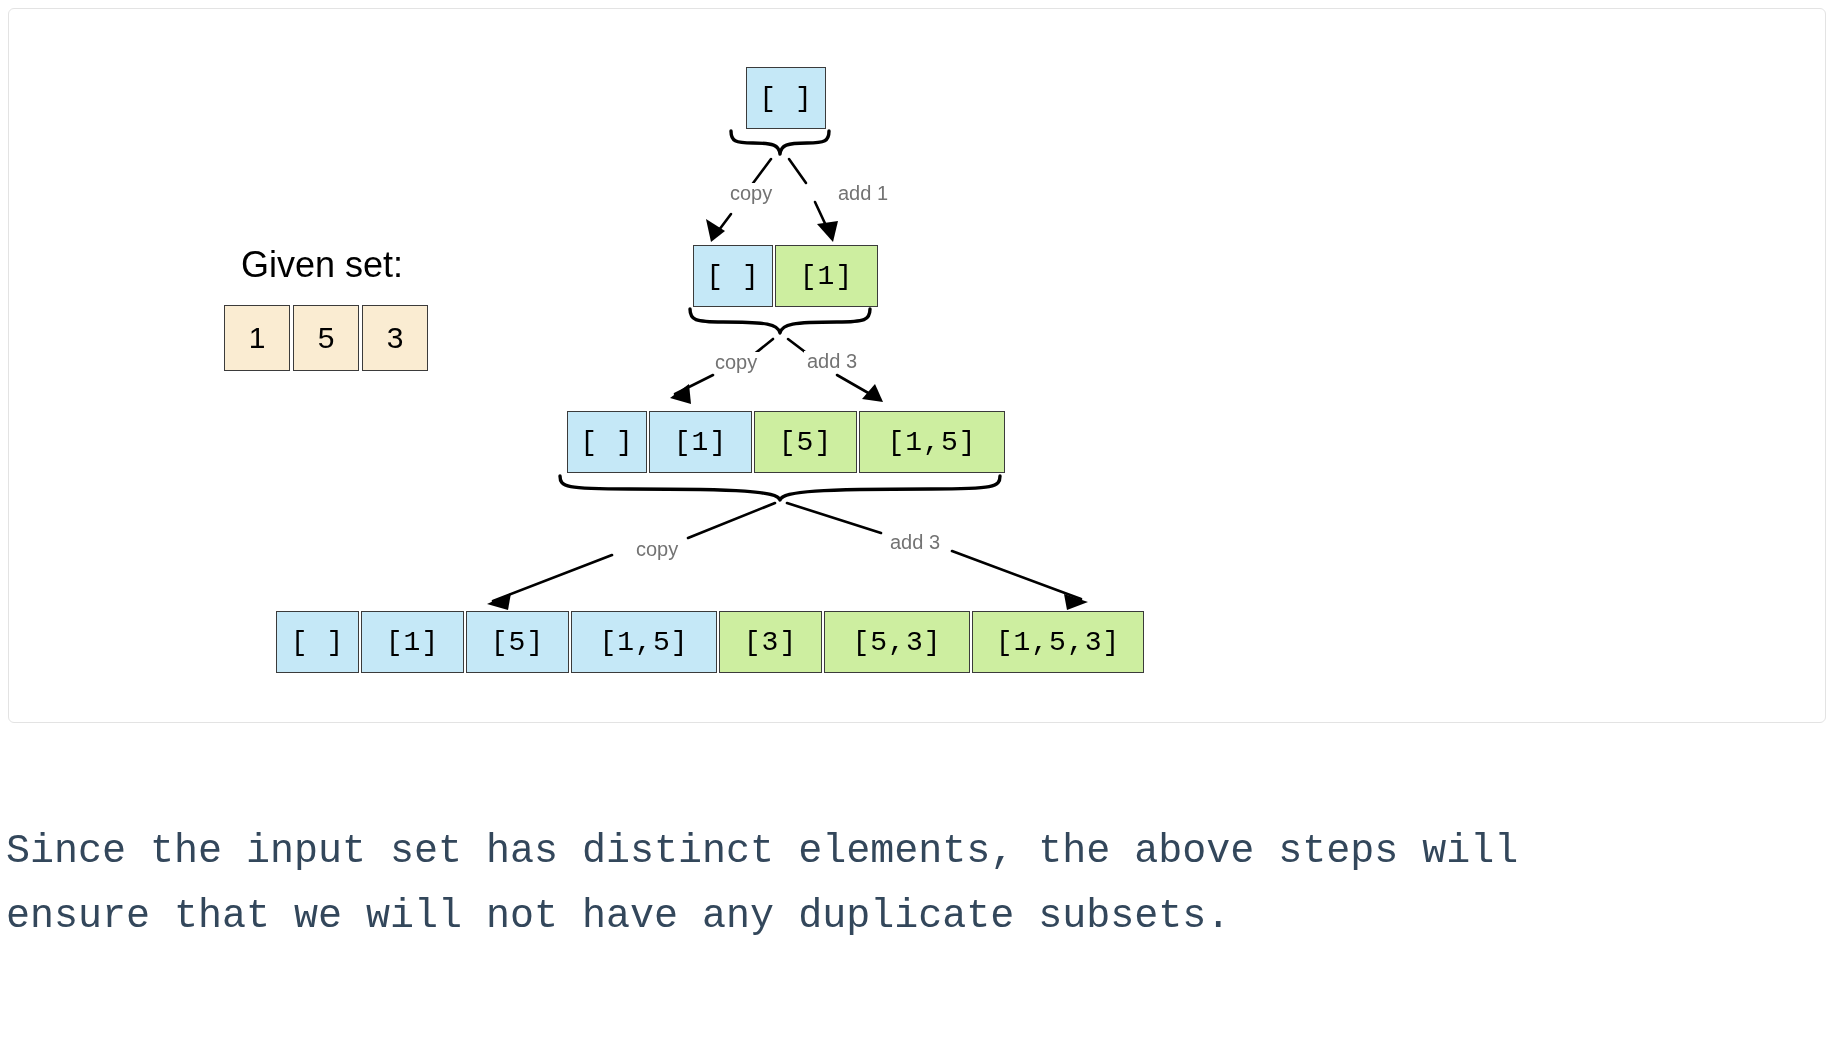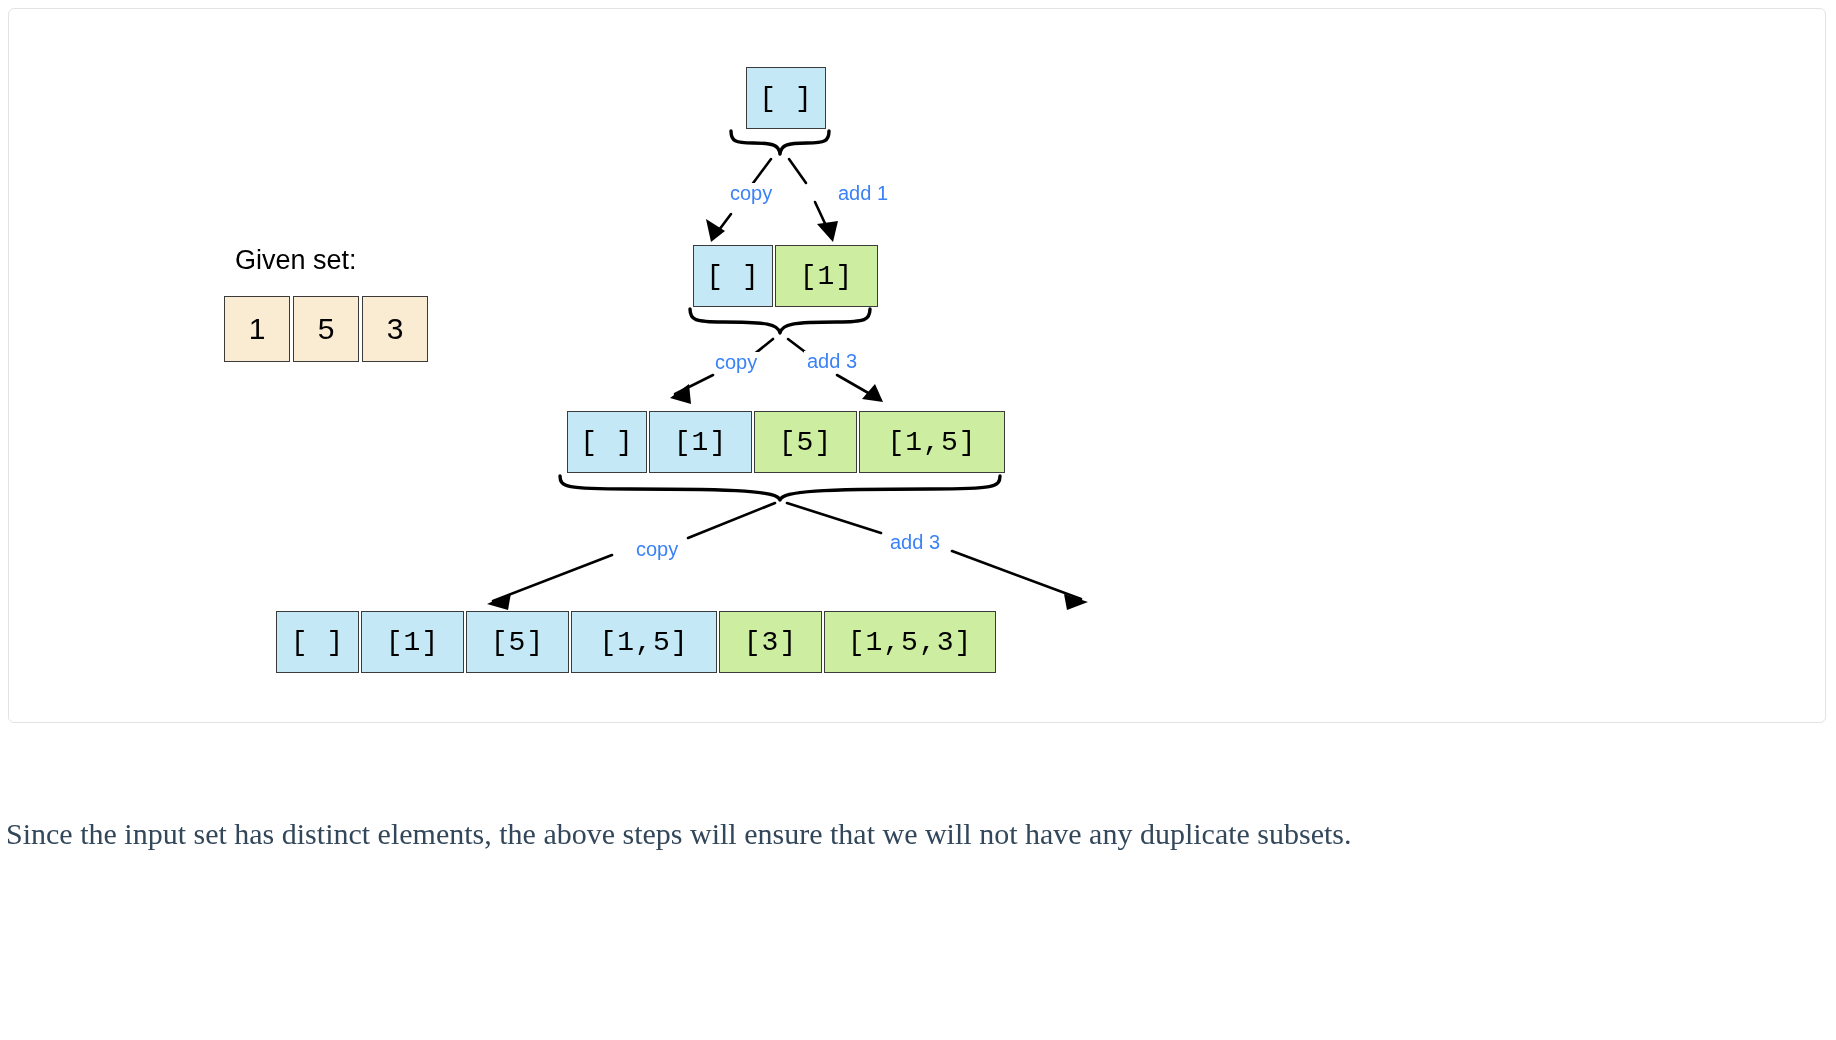--- a/index.html
+++ b/index.html
@@ -52,25 +52,25 @@
     pointer-events: none;
   }
 
   
   .given-set {
     position: absolute;
     left: 215px;
     top: 238px;
   }
   .given-set-label {
-    font-size: 27px;
+    font-size: 36px;
     color: #000000;
     line-height: 1;
     white-space: nowrap;
-    margin-left: 11px;
+    margin-left: 17px;
   }
   .given-set-row {
     display: flex;
     margin-top: 22px;
   }
   .set-cell {
     width: 66px;
     height: 66px;
     background: #faecd2;
     border: 1.6px solid #3b3b3b;
@@ -114,35 +114,35 @@
   #level-1 .cell { height: 62px; }
   #level-2 { left: 684px; top: 236px; }
   #level-3 { left: 558px; top: 402px; }
   #level-4 { left: 267px; top: 602px; }
 
   
   .edge-label {
     position: absolute;
     font-family: "Liberation Sans", sans-serif;
     font-size: 20px;
-    color: #3b82f6;
+    color: #737373;
     white-space: nowrap;
     background: #ffffff;
     padding: 0 3px;
     line-height: 1.05;
   }
 
   
   .caption {
     position: absolute;
     left: 6px;
     top: 780px;
     width: 1570px;
-    font-family: Liberation Serif, serif;
-    font-size: 30px;
+    font-family: Liberation Mono, monospace;
+    font-size: 40px;
     line-height: 1.62;
     color: #33475b;
   }
 </style>
 </head>
 <body>
 
 <div class="page">
 
   <div class="figure-card">
@@ -219,20 +219,21 @@
           <div class="cell blue" style="width: 103px;">[1]</div>
           <div class="cell green" style="width: 103px;">[5]</div>
           <div class="cell green" style="width: 146px;">[1,5]</div>
         </div>
       <div class="level" id="level-4">
           <div class="cell blue" style="width: 83px;">[ ]</div>
           <div class="cell blue" style="width: 103px;">[1]</div>
           <div class="cell blue" style="width: 103px;">[5]</div>
           <div class="cell blue" style="width: 146px;">[1,5]</div>
           <div class="cell green" style="width: 103px;">[3]</div>
+          <div class="cell green" style="width: 146px;">[5,3]</div>
           <div class="cell green" style="width: 172px;">[1,5,3]</div>
         </div>
 
       <div id="edge-labels">
           <div class="edge-label" style="left: 718px; top: 174px;">copy</div>
           <div class="edge-label" style="left: 781px; top: 174px; margin-left: 45px;">add 1</div>
           <div class="edge-label" style="left: 703px; top: 343px;">copy</div>
           <div class="edge-label" style="left: 795px; top: 342px;">add 3</div>
           <div class="edge-label" style="left: 624px; top: 530px;">copy</div>
           <div class="edge-label" style="left: 878px; top: 523px;">add 3</div>

